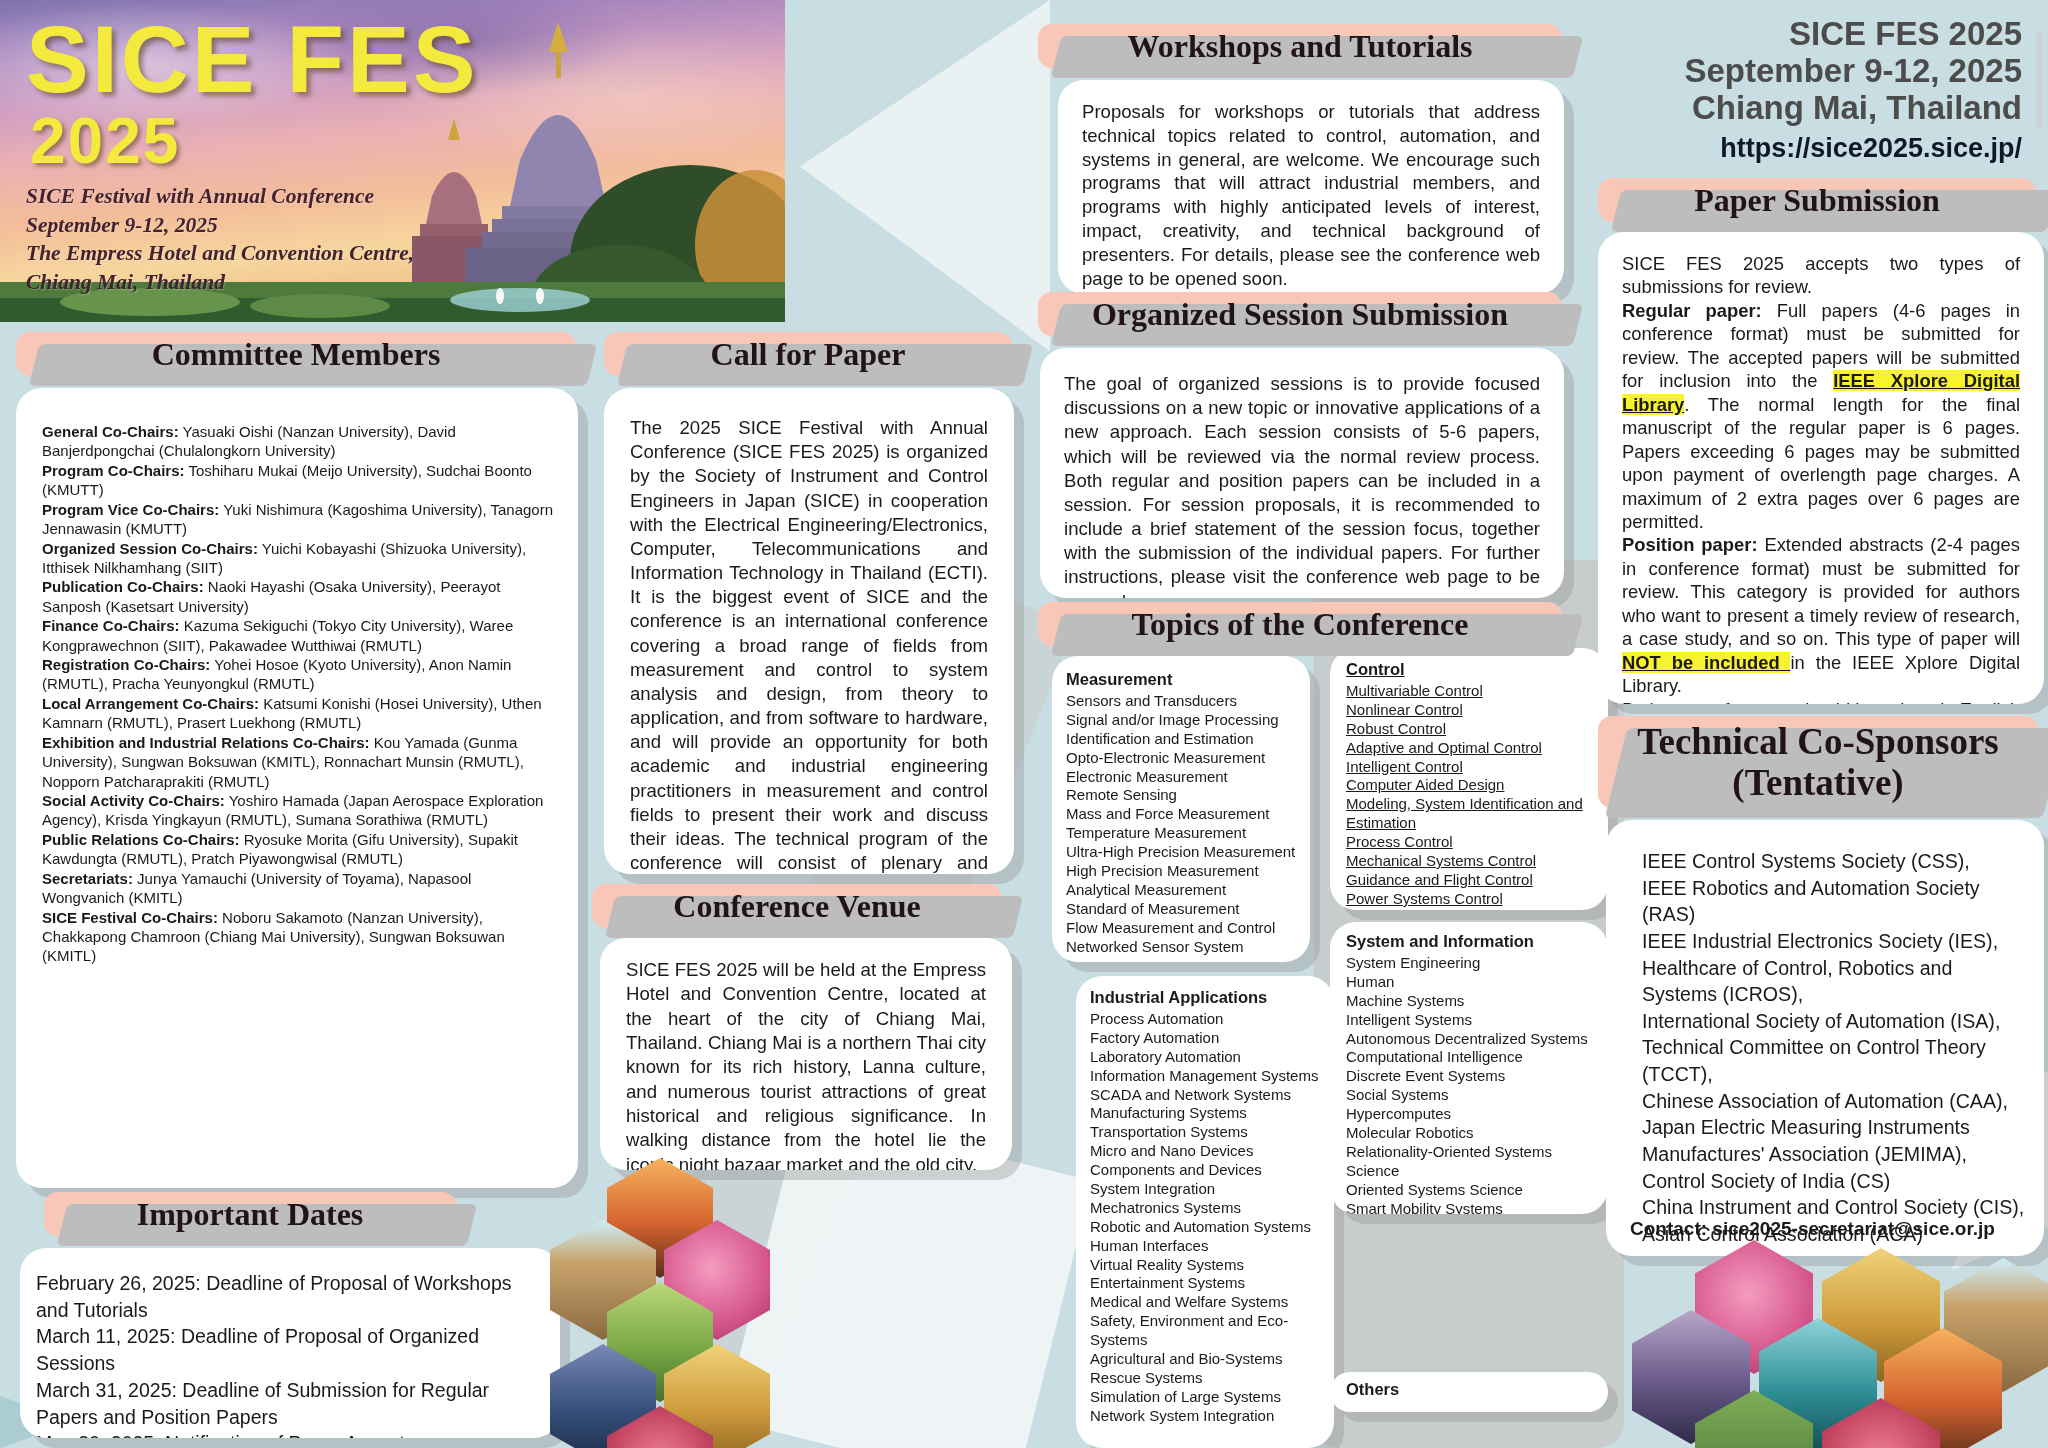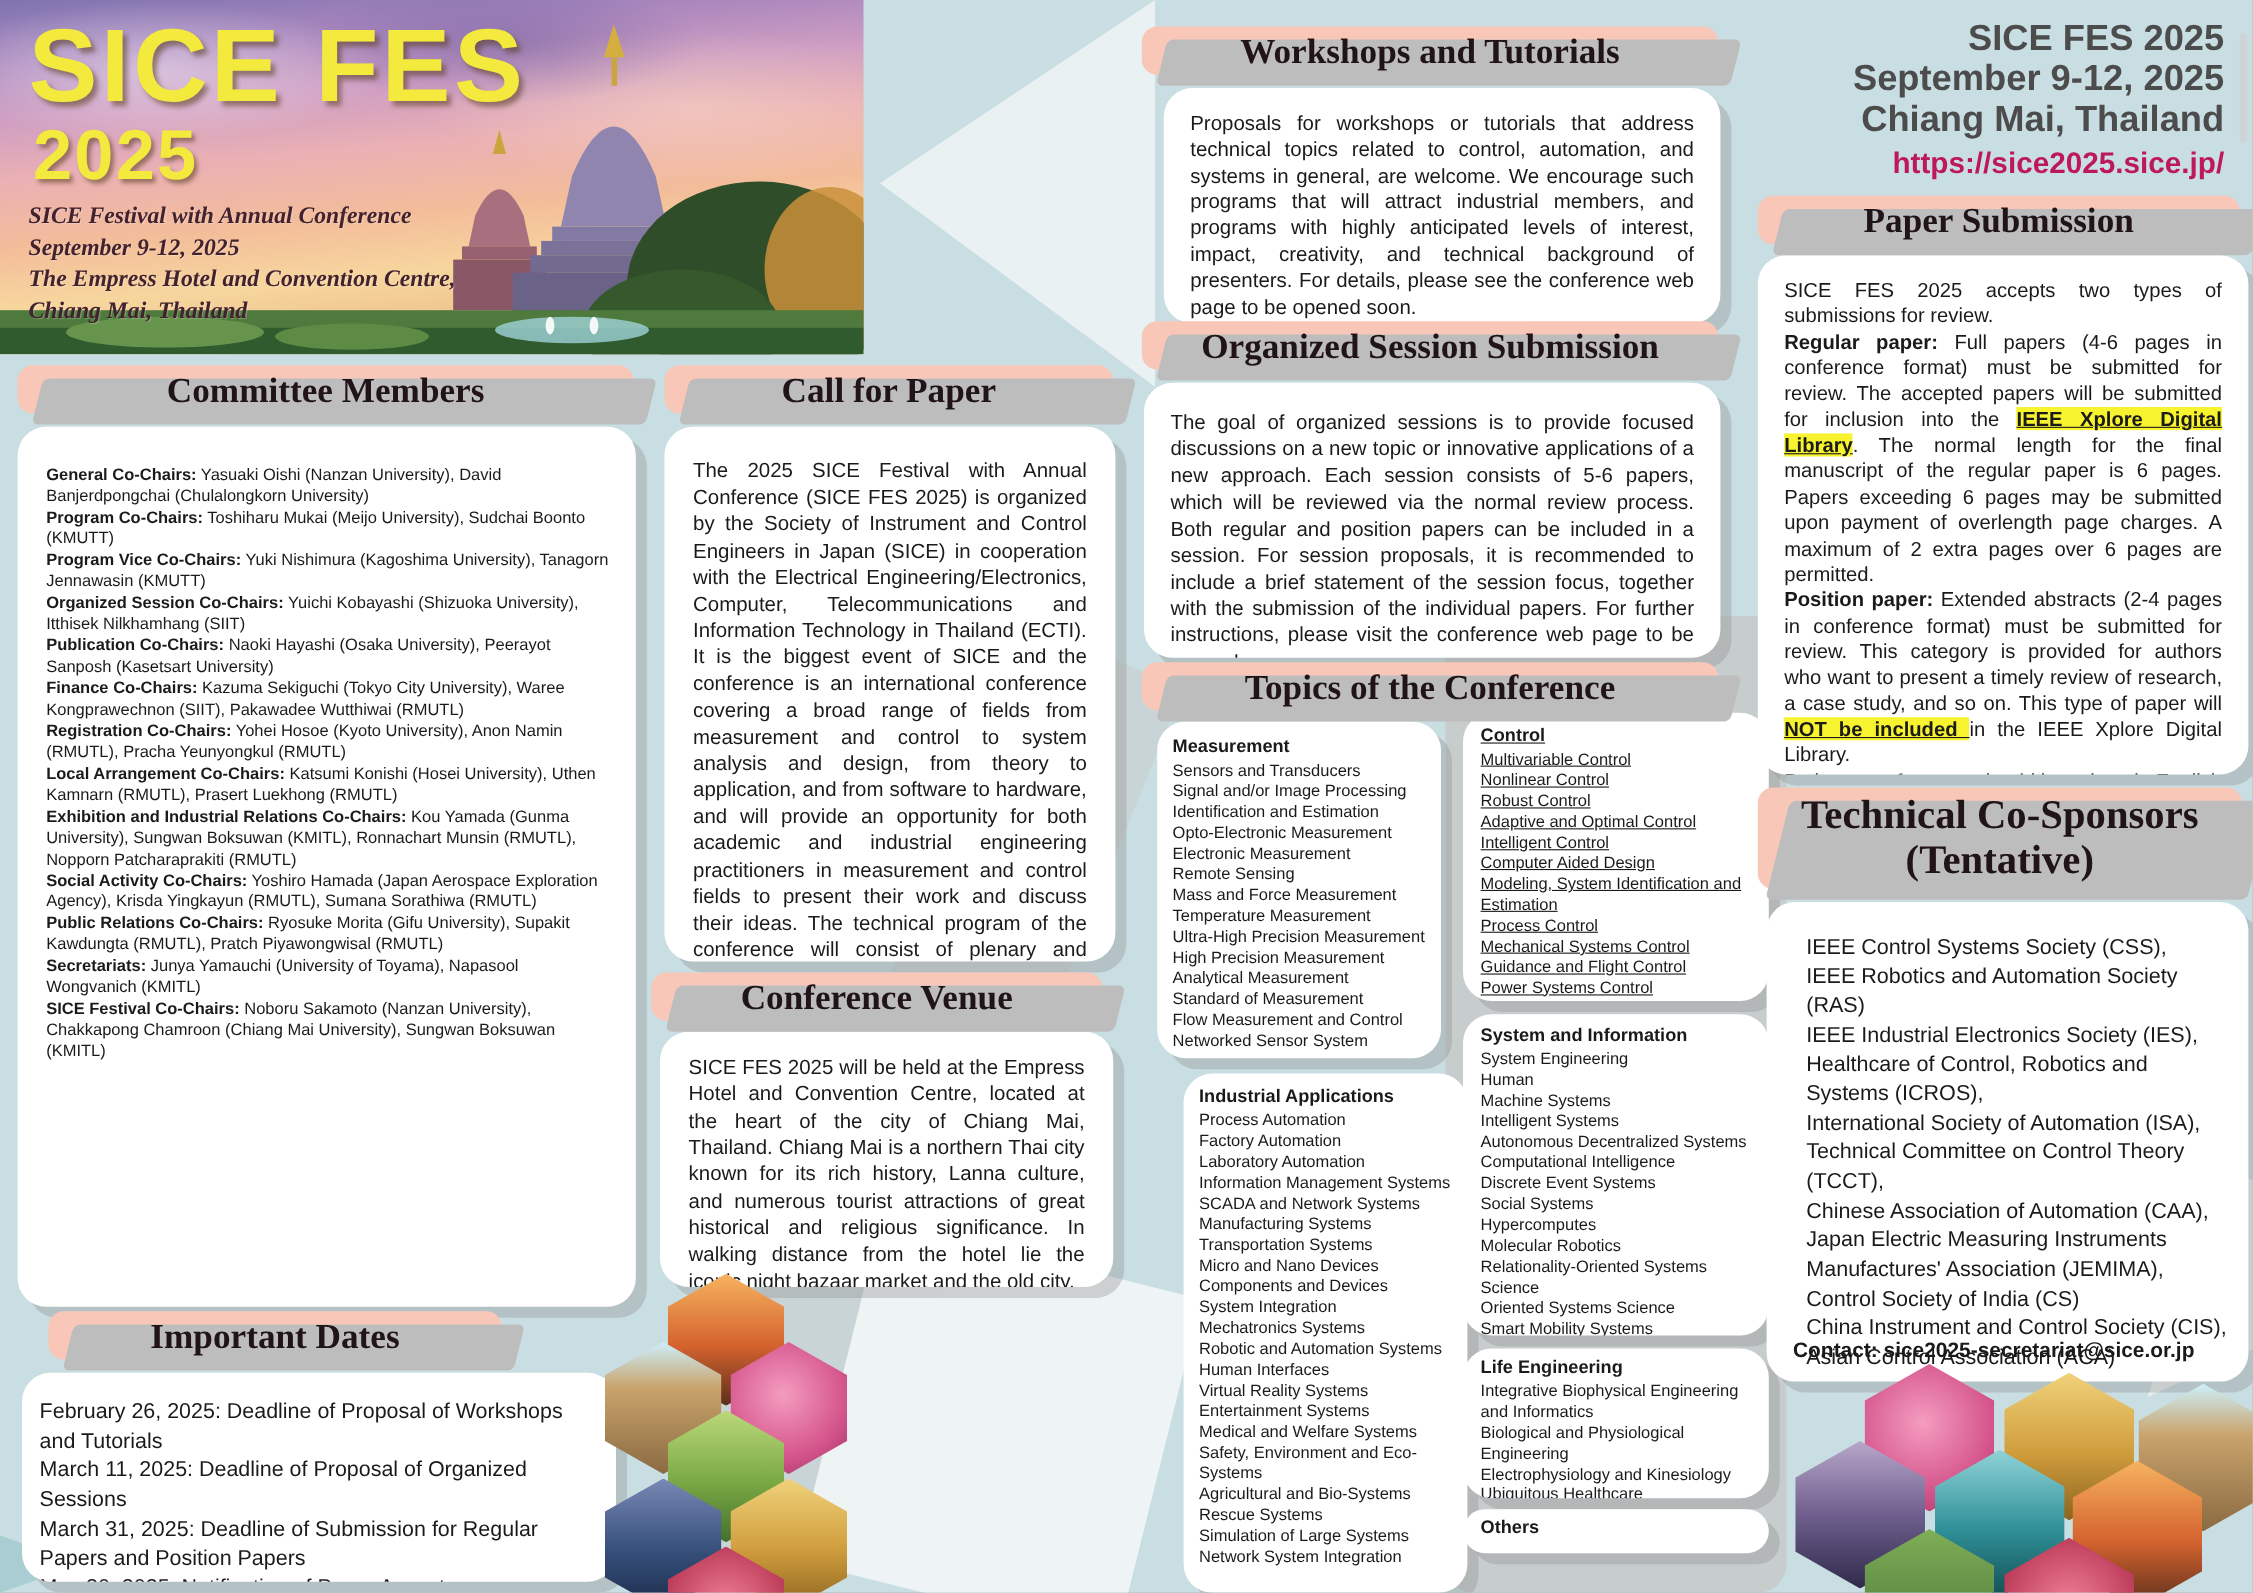--- a/index.html
+++ b/index.html
@@ -48,21 +48,21 @@
   .t-head{font-weight:700;font-size:16.5px;margin-bottom:3px;}
   .t-item{font-size:15px;line-height:1.26;}
   
   .d-item{font-size:19.5px;line-height:1.37;}
   
   .s-item{font-size:19.6px;line-height:1.36;}
   
   .r-head{position:absolute;left:1560px;top:16px;width:478px;text-align:right;padding-right:16px;
      box-sizing:border-box;z-index:3;}
   .r-line{font-size:33px;font-weight:800;color:#4c4c4c;line-height:1.12;}
-  .r-url{font-size:27px;font-weight:800;color:#be185d;margin-top:6px;}
+  .r-url{font-size:27px;font-weight:800;color:#0f172a;margin-top:6px;}
   .vbar{position:absolute;left:2036px;top:30px;width:7px;height:100px;background:#ced4d6;border-radius:4px;z-index:3;}
   
   .hl{background:#f7f32f;font-weight:700;text-decoration:underline;}
   .blabel{font-weight:700;}
   
   .hexwrap{position:absolute;z-index:5;}
   .hex{position:absolute;clip-path:polygon(50% 0%,100% 25%,100% 75%,50% 100%,0% 75%,0% 25%);}
   .hexwrap.small .hex{width:106px;height:120px;}
   .hexwrap.big .hex{width:118px;height:134px;}
   .p-sunset{background:linear-gradient(180deg,#f6b35f 0%,#d4622e 55%,#5a2e1c 100%);}
@@ -275,29 +275,20 @@
         <div class="t-item">Social Systems</div>
         <div class="t-item">Hypercomputes</div>
         <div class="t-item">Molecular Robotics</div>
         <div class="t-item">Relationality-Oriented Systems</div>
         <div class="t-item">Science</div>
         <div class="t-item">Oriented Systems Science</div>
         <div class="t-item">Smart Mobility Systems</div>
       </div>
   </div>
 
-  <div class="panel" style="left:1330px;top:1226px;width:278px;height:136px;padding:8px 16px;">
-    <div class="t-head">Life Engineering</div>
-    <div>
-        <div class="t-item">Integrative Biophysical Engineering and Informatics</div>
-        <div class="t-item">Biological and Physiological Engineering</div>
-        <div class="t-item">Electrophysiology and Kinesiology</div>
-        <div class="t-item">Ubiquitous Healthcare</div>
-      </div>
-  </div>
 
   <div class="panel" style="left:1330px;top:1372px;width:278px;height:40px;padding:8px 16px;">
     <div class="t-head">Others</div>
   </div>
 
   <div class="r-head">
     <div class="r-line">SICE FES 2025</div>
     <div class="r-line">September 9-12, 2025</div>
     <div class="r-line">Chiang Mai, Thailand</div>
     <div class="r-url">https://sice2025.sice.jp/</div>

